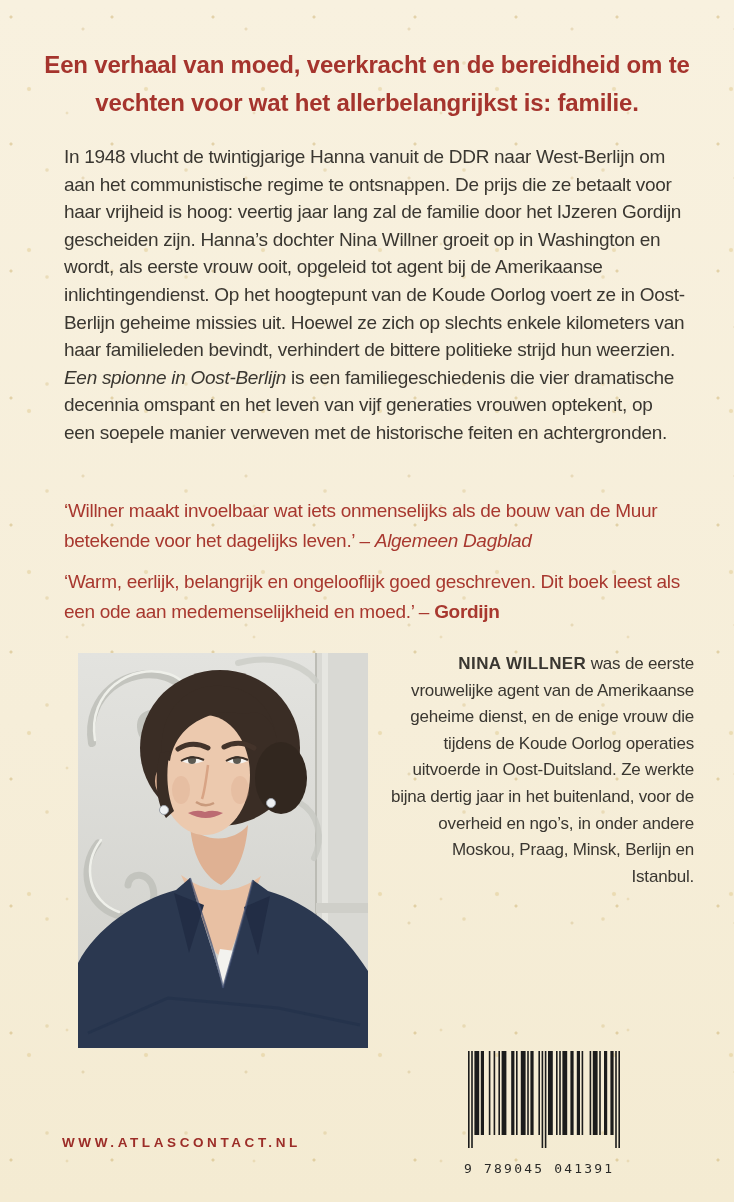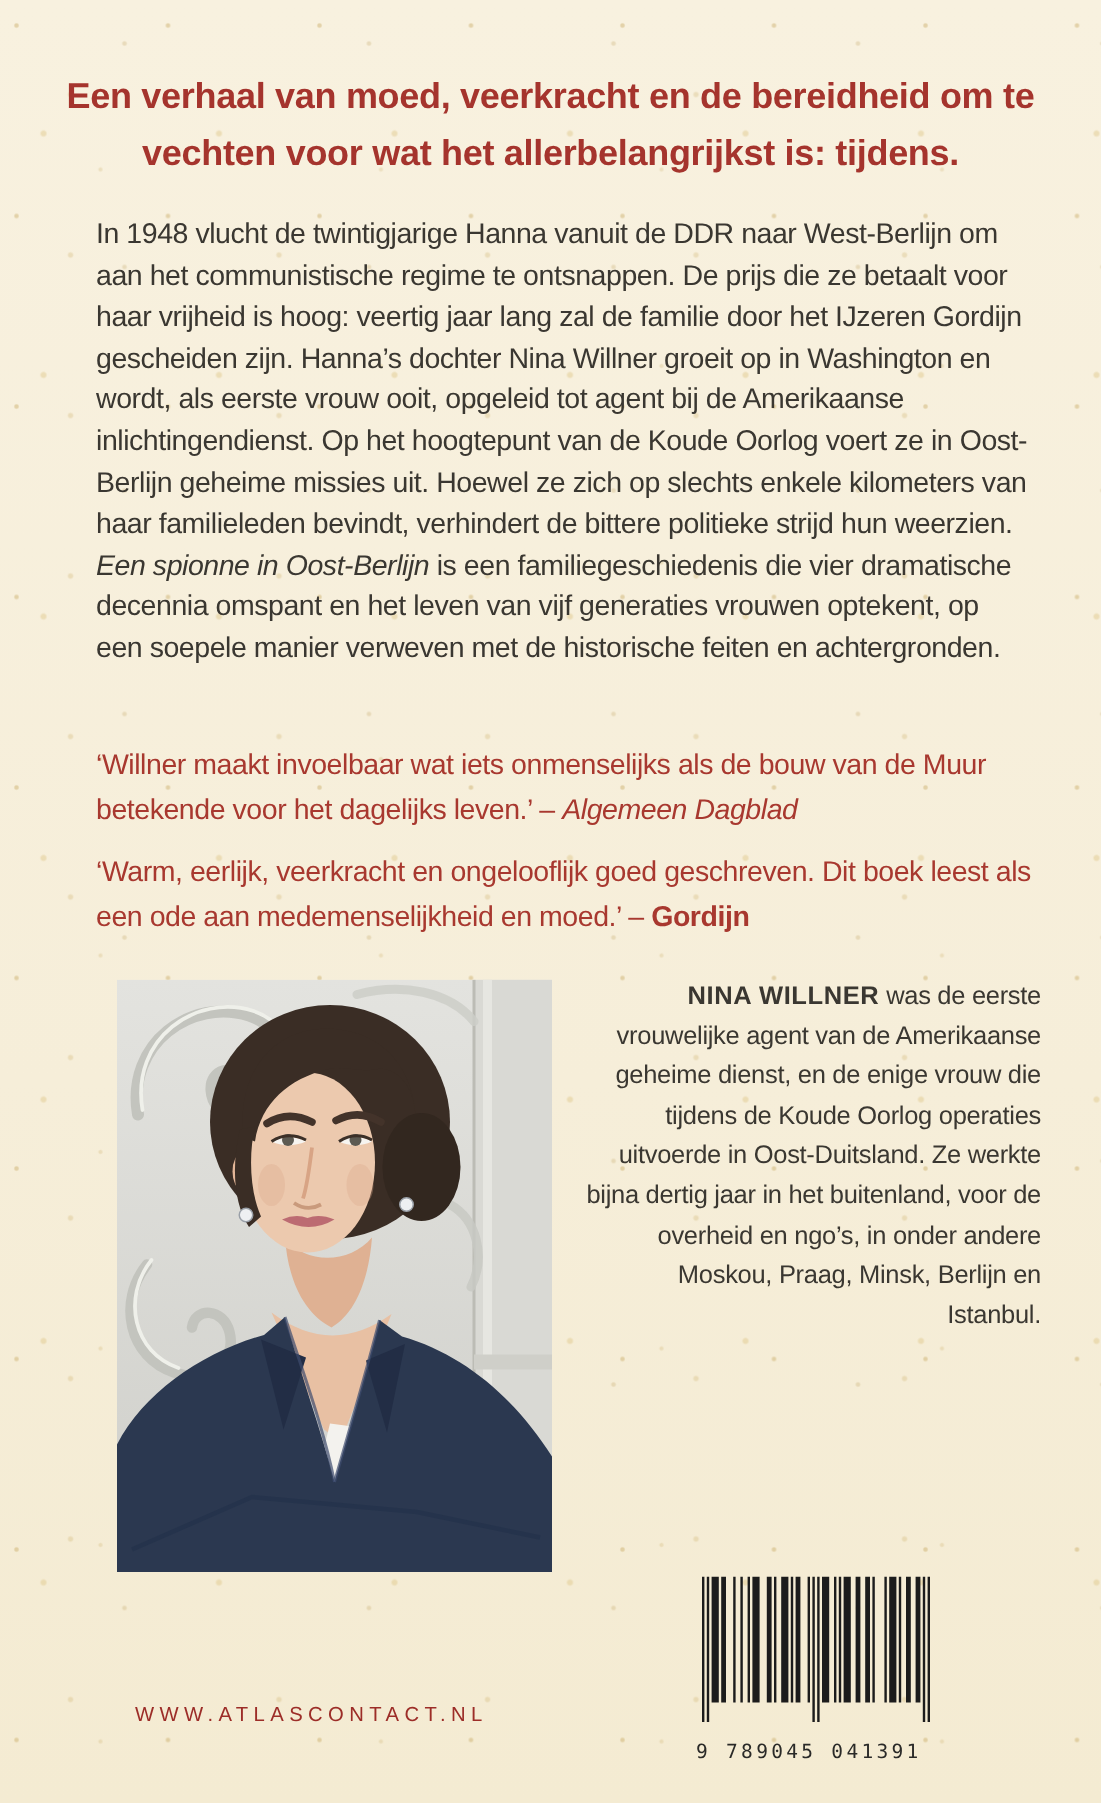--- a/index.html
+++ b/index.html
@@ -46,46 +46,46 @@
   .photo svg{display:block;width:290px;height:395px;}
 
   .bio{
     position:absolute;left:386px;top:651px;width:308px;margin:0;
     color:#3a3731;font-size:17px;line-height:26.6px;letter-spacing:-.2px;text-align:right;
   }
   .bio strong{font-weight:700;letter-spacing:.4px;}
 
   .website{
     position:absolute;left:62px;top:1135px;
-    color:#9c2d28;font-size:13.5px;font-weight:400;letter-spacing:3.6px;margin-left:28px;
+    color:#9c2d28;font-size:13.5px;font-weight:700;letter-spacing:3.6px;
   }
 
   .barcode{
     position:absolute;left:468px;top:1051px;width:160px;height:102px;
   }
   .barcode svg{display:block;}
   .isbn{
     position:absolute;left:-4px;top:84px;width:168px;
     color:#2a2a28;font-size:13px;letter-spacing:2.2px;white-space:nowrap;
     font-family:"DejaVu Sans Mono","Liberation Mono",monospace;
     margin-top:26px;
   }
 </style>
 </head>
 <body>
 
 <div class="cover">
 
-  <h1 class="tagline">Een verhaal van moed, veerkracht en de bereidheid om te vechten voor wat het allerbelangrijkst is: tijdens.</h1>
+  <h1 class="tagline">Een verhaal van moed, veerkracht en de bereidheid om te vechten voor wat het allerbelangrijkst is: familie.</h1>
 
   <p class="synopsis"><span>In 1948 vlucht de twintigjarige Hanna vanuit de DDR naar West-Berlijn om aan het communistische regime te ontsnappen. De prijs die ze betaalt voor haar vrijheid is hoog: veertig jaar lang zal de familie door het IJzeren Gordijn gescheiden zijn. Hanna’s dochter Nina Willner groeit op in Washington en wordt, als eerste vrouw ooit, opgeleid tot agent bij de Amerikaanse inlichtingendienst. Op het hoogtepunt van de Koude Oorlog voert ze in Oost-Berlijn geheime missies uit. Hoewel ze zich op slechts enkele kilometers van haar familieleden bevindt, verhindert de bittere politieke strijd hun weerzien. </span><em>Een spionne in Oost-Berlijn</em><span> is een familiegeschiedenis die vier dramatische decennia omspant en het leven van vijf generaties vrouwen optekent, op een soepele manier verweven met de historische feiten en achtergronden.</span></p>
 
   <p class="quote quote-1"><span>‘Willner maakt invoelbaar wat iets onmenselijks als de bouw van de Muur betekende voor het dagelijks leven.’ – </span><em>Algemeen Dagblad</em></p>
 
-  <p class="quote quote-2"><span>‘Warm, eerlijk, veerkracht en ongelooflijk goed geschreven. Dit boek leest als een ode aan medemenselijkheid en moed.’ – </span><strong>Gordijn</strong></p>
+  <p class="quote quote-2"><span>‘Warm, eerlijk, belangrijk en ongelooflijk goed geschreven. Dit boek leest als een ode aan medemenselijkheid en moed.’ – </span><strong>Gordijn</strong></p>
 
   <div class="photo">
     <svg viewBox="0 0 290 395" preserveAspectRatio="none" aria-hidden="true">
       <defs>
         <linearGradient id="stone" x1="0" y1="0" x2="0" y2="1">
           <stop offset="0" stop-color="#e3e3df"></stop>
           <stop offset="1" stop-color="#cfcfca"></stop>
         </linearGradient>
       </defs>
 

